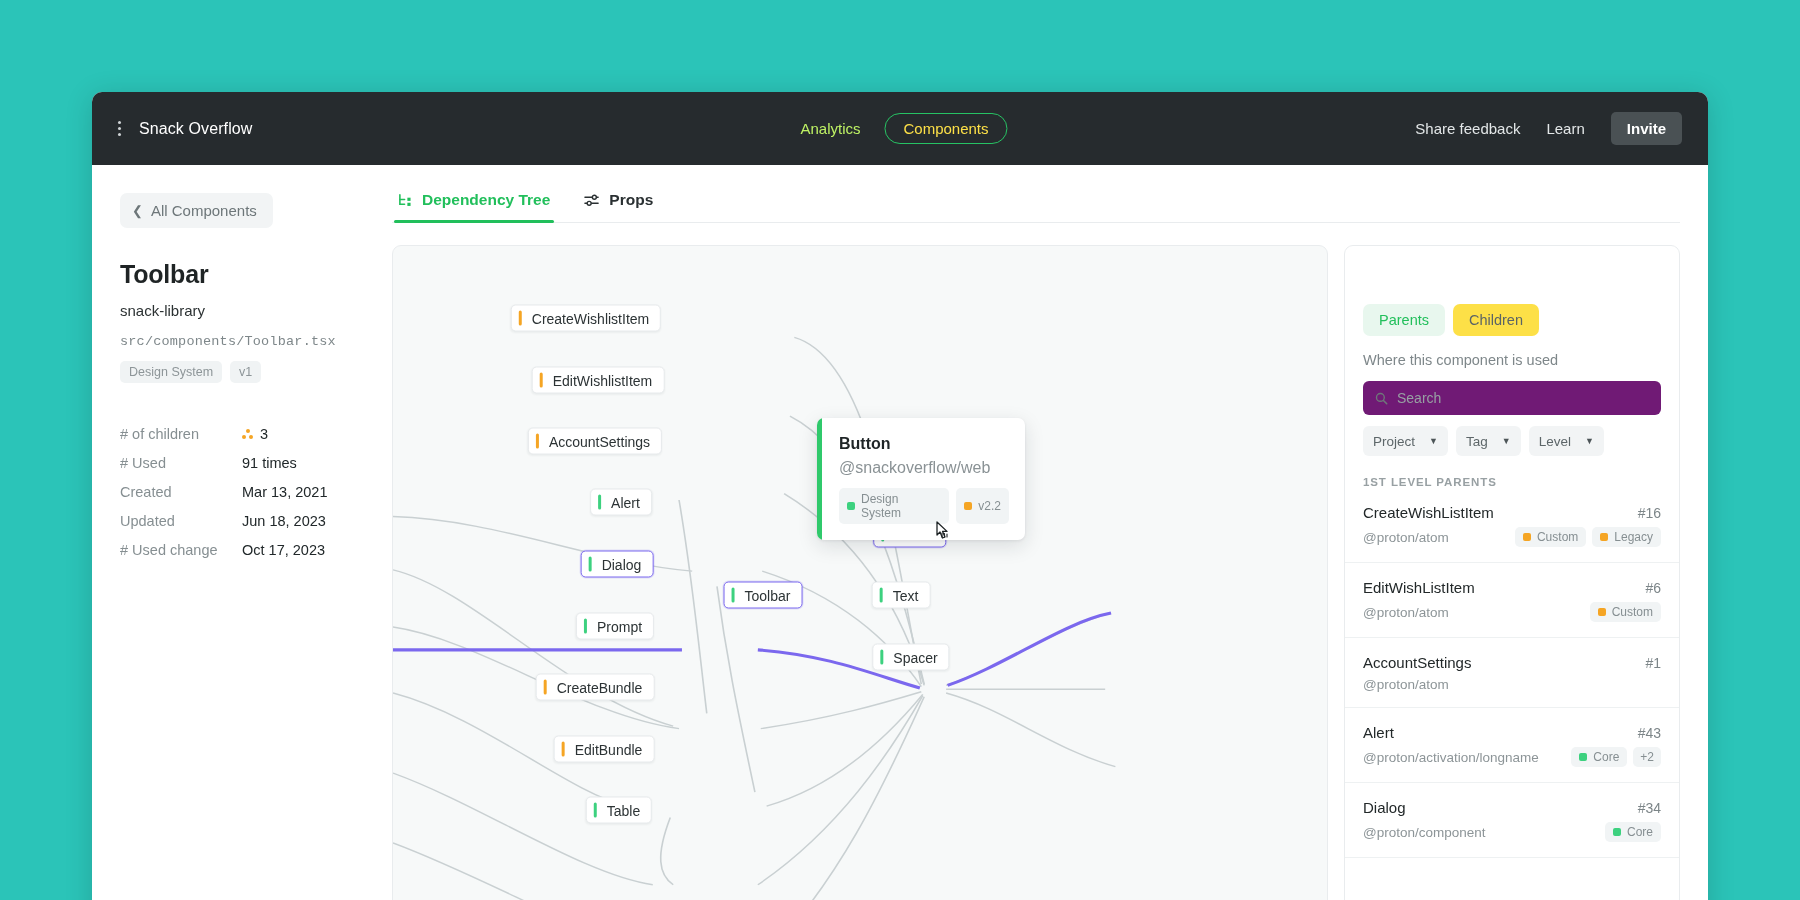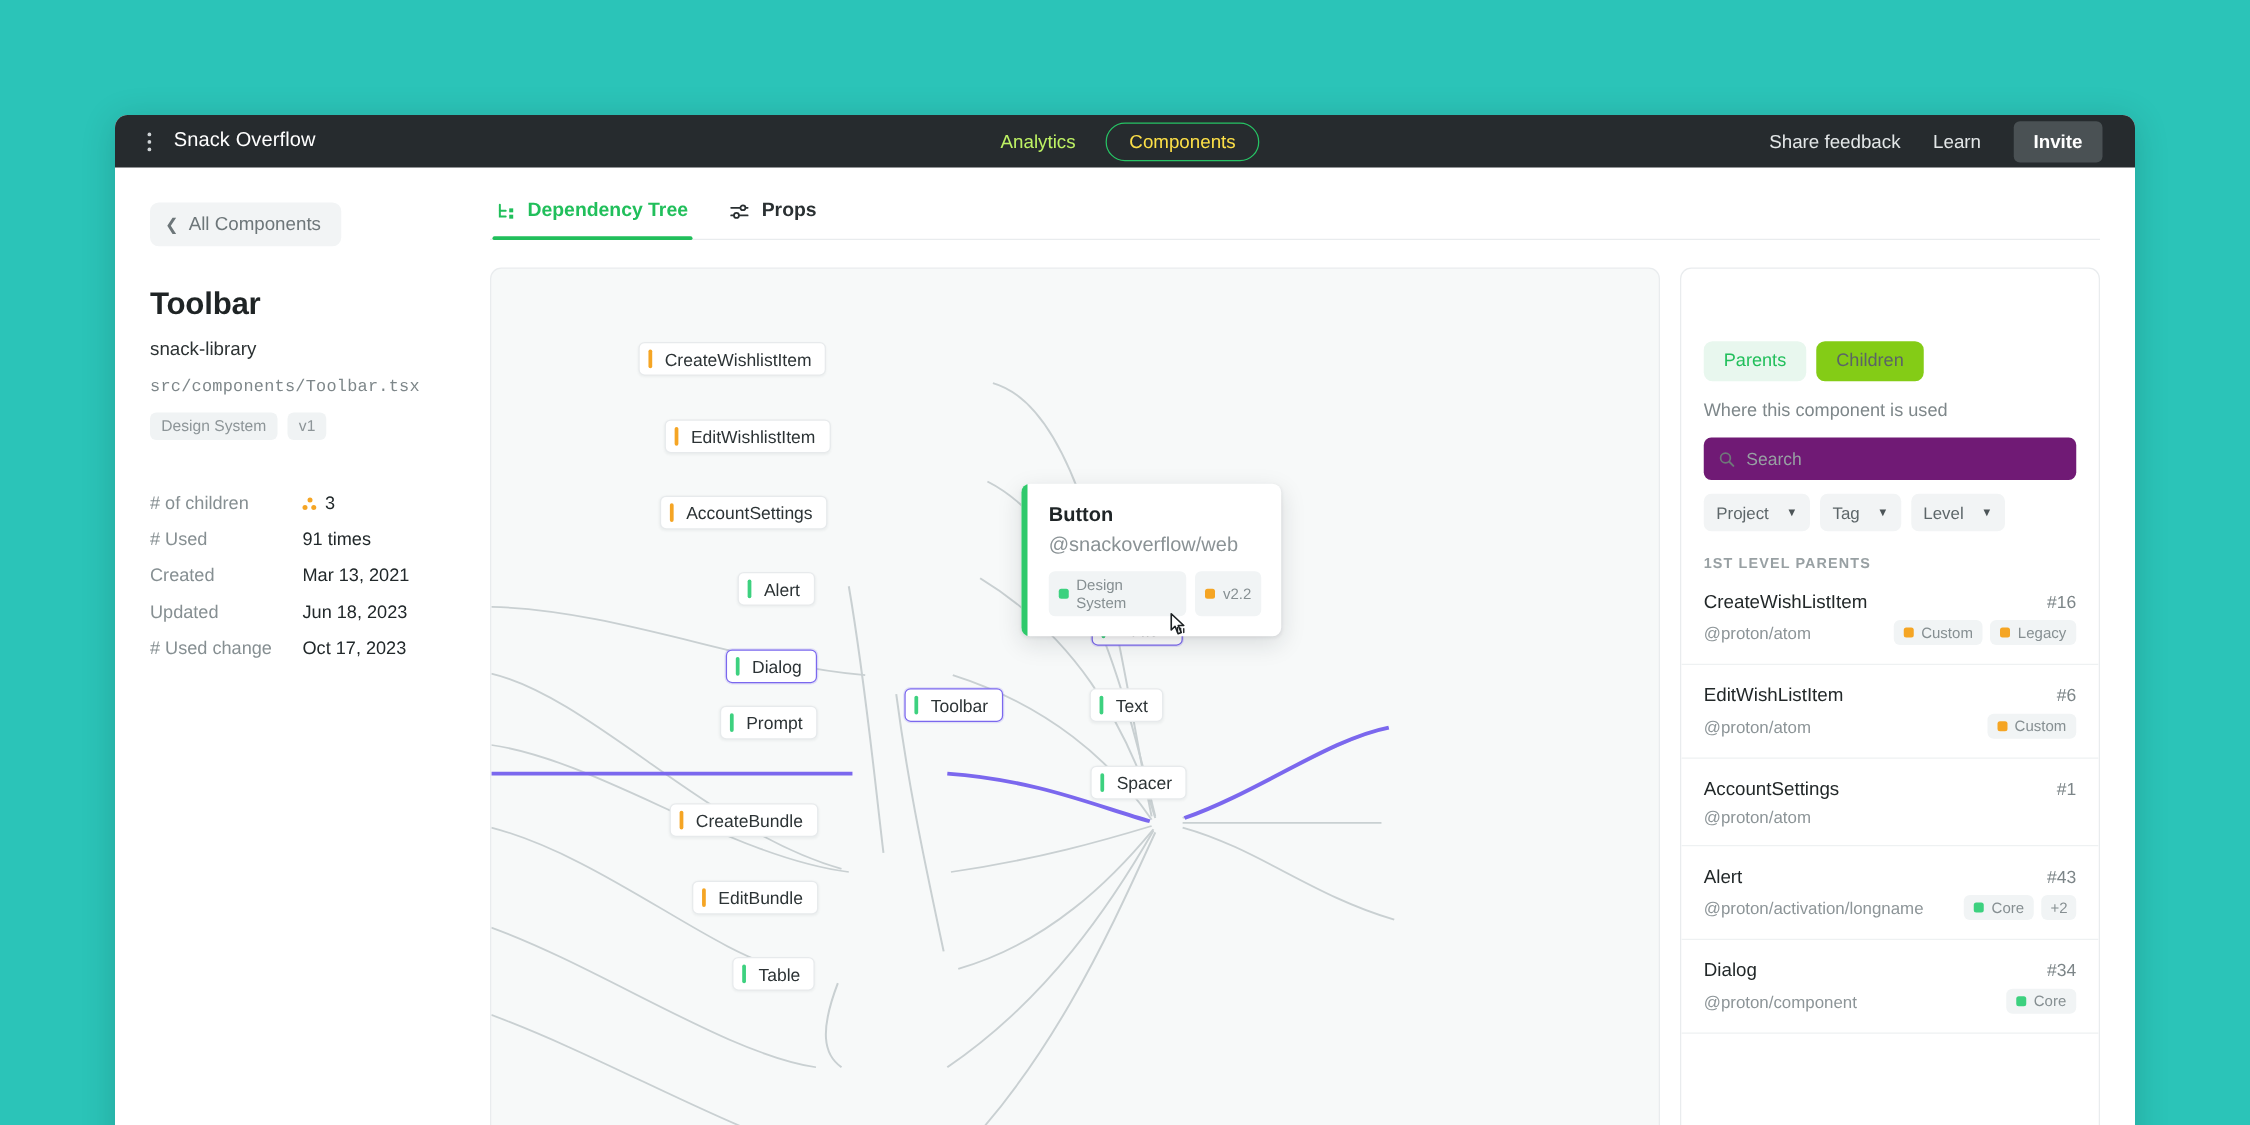--- a/index.html
+++ b/index.html
@@ -14,21 +14,21 @@
     left: 92px; top: 92px;
     width: 1616px; height: 900px;
     background: #ffffff;
     border-radius: 10px 10px 0 0;
     overflow: hidden;
     box-shadow: 0 4px 28px rgba(0,0,0,0.16);
   }
 
   
   #topbar {
-    height: 42px;
+    height: 73px;
     background: #262B2E;
     display: flex;
     align-items: center;
     position: relative;
     padding: 0 26px 0 22px;
   }
   #brand { display: flex; align-items: center; gap: 14px; }
   .kebab { display: flex; flex-direction: column; gap: 3px; padding: 2px 4px; }
   .kebab i { width: 3px; height: 3px; border-radius: 50%; background: #cfd4d6; display: block; }
   #brand-title { color: #ffffff; font-size: 16px; letter-spacing: .1px; }
@@ -156,21 +156,21 @@
     background: #ffffff;
     border: 1px solid #e9ecee;
     border-radius: 9px;
     display: flex; flex-direction: column;
     overflow: hidden;
   }
   #rp-head { padding: 18px 18px 0 18px; }
   #rp-tabs { display: flex; gap: 8px; margin-top: 40px; }
   .rp-tab {
     font-size: 14.5px; border-radius: 7px; padding: 8px 16px;
-    background: #84cc16; color: #5b6466; border: none;
+    background: #fde047; color: #5b6466; border: none;
     font-family: "Liberation Sans", sans-serif;
   }
   .rp-tab.active { background: #e8f7ee; color: #21bf5b; }
   #rp-sub { font-size: 14.5px; color: #7e878a; margin-top: 16px; }
   #rp-search {
     margin-top: 13px; height: 34px; background: #701a75; border-radius: 6px;
     display: flex; align-items: center; gap: 9px; padding: 0 12px;
   }
   #rp-search-text { color: #97a0a3; font-size: 14px; }
   #rp-filters { display: flex; gap: 8px; margin-top: 11px; padding-bottom: 16px; }
@@ -346,21 +346,21 @@
             <span>EditWishlistItem</span>
           </div>
           <div class="gnode" style="left:202px;top:195px;">
             <span class="bar" style="background:#F5A524"></span>
             <span>AccountSettings</span>
           </div>
           <div class="gnode" style="left:228px;top:256px;">
             <span class="bar" style="background:#3DD17F"></span>
             <span>Alert</span>
           </div>
-          <div class="gnode" style="left:222px;top:363px;">
+          <div class="gnode" style="left:222px;top:380px;">
             <span class="bar" style="background:#3DD17F"></span>
             <span>Prompt</span>
           </div>
           <div class="gnode" style="left:202px;top:441px;">
             <span class="bar" style="background:#F5A524"></span>
             <span>CreateBundle</span>
           </div>
           <div class="gnode" style="left:211px;top:503px;">
             <span class="bar" style="background:#F5A524"></span>
             <span>EditBundle</span>

